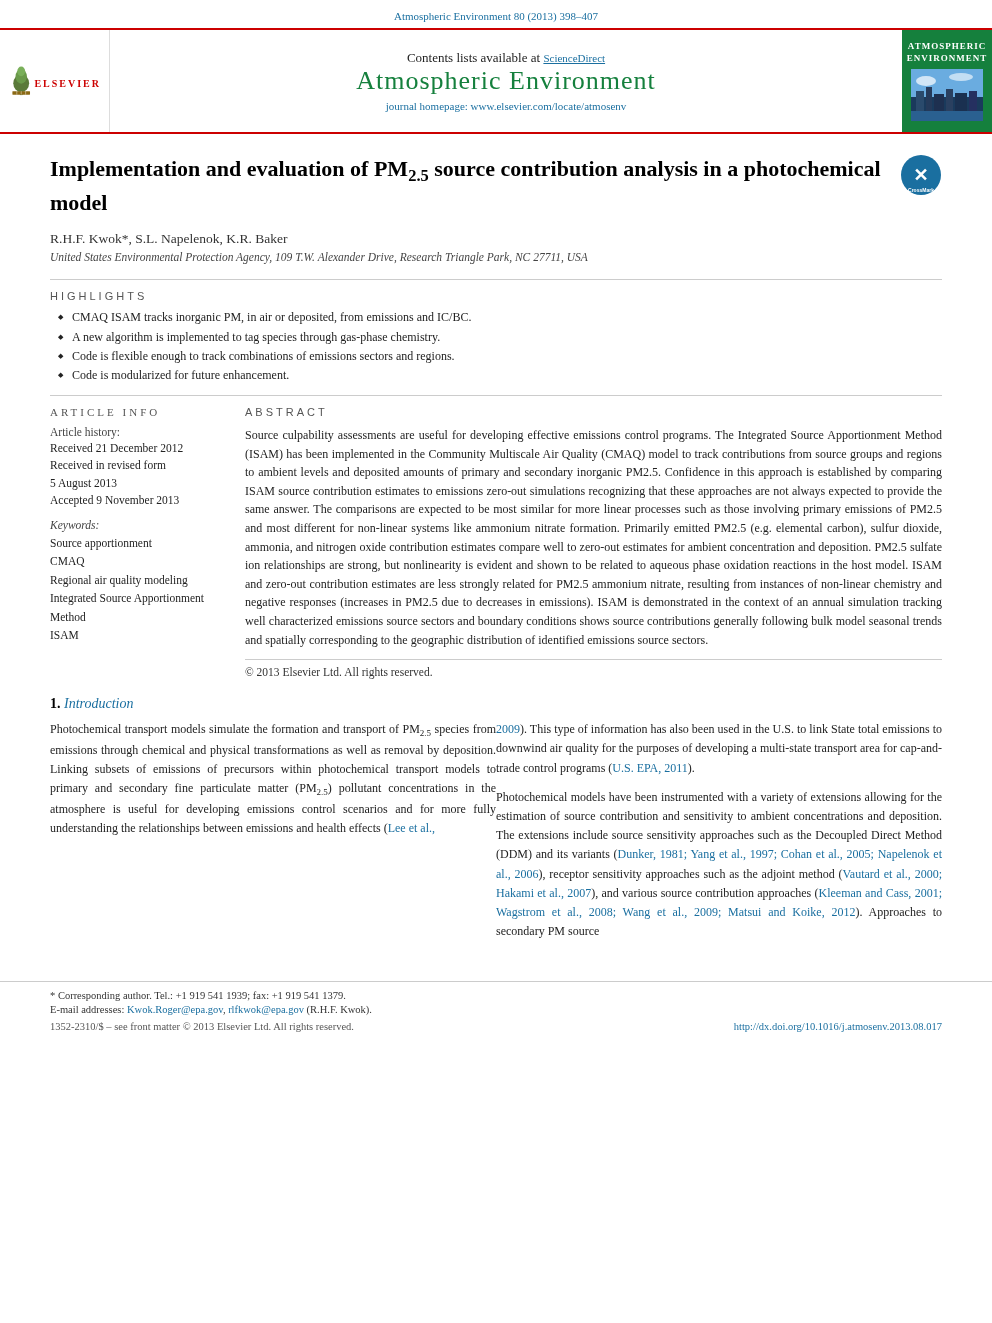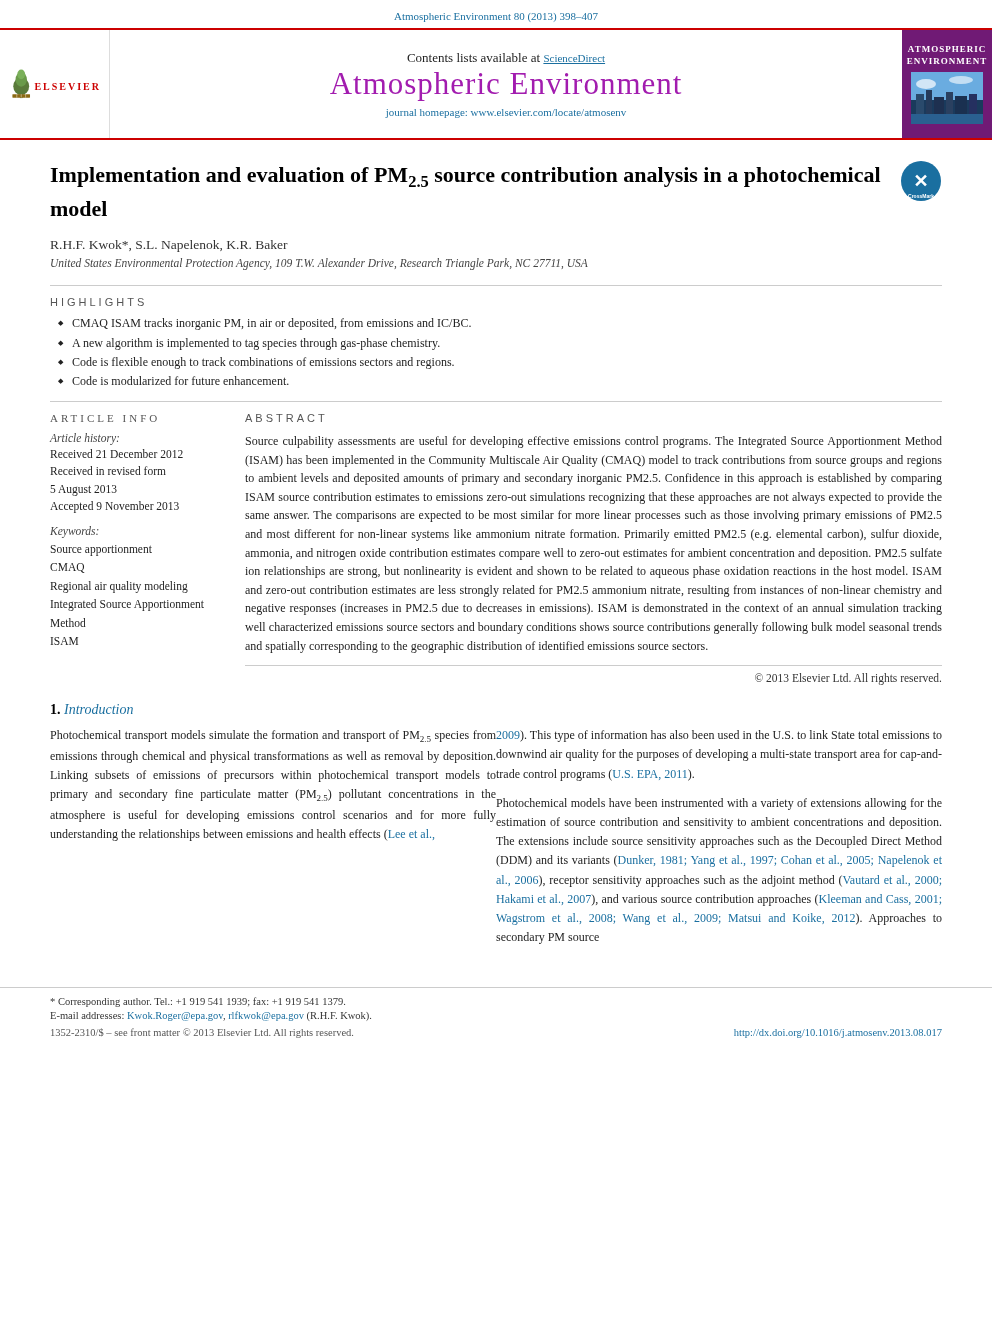--- a/index.html
+++ b/index.html
@@ -57,37 +57,37 @@
     }
     .header-center {
       flex: 1;
       display: flex;
       flex-direction: column;
       align-items: center;
       justify-content: center;
       padding: 20px 10px;
     }
     .header-center .journal-title {
-      font-size: 31px;
+      font-size: 26px;
       font-weight: normal;
-      color: #a21caf;
+      color: #15803d;
       letter-spacing: 1px;
     }
     .header-center .homepage-link {
       color: #555;
       font-size: 11px;
       margin-top: 4px;
     }
     .header-center .homepage-link span {
       color: #1a6fa0;
     }
     .journal-logo-box {
       width: 90px;
       min-width: 90px;
-      background: #701a75;
+      background: #15803d;
       display: flex;
       flex-direction: column;
       align-items: center;
       justify-content: center;
       padding: 6px;
     }
     .journal-logo-box .atm-title {
       color: #fff;
       font-size: 9px;
       font-weight: bold;
@@ -194,21 +194,20 @@
       letter-spacing: 3px;
       color: #555;
       font-family: Liberation Serif, serif;
       margin-bottom: 8px;
       text-transform: uppercase;
     }
     .article-info-block {
       margin-bottom: 10px;
     }
     .article-info-block .info-label {
-      font-style: italic;
       font-size: 11.5px;
       color: #444;
       display: block;
       margin-bottom: 2px;
     }
     .article-info-block .info-value {
       font-size: 11.5px;
       color: #222;
       line-height: 1.5;
     }
@@ -239,21 +238,21 @@
     }
     .abstract-text {
       font-size: 12px;
       color: #222;
       line-height: 1.55;
       text-align: justify;
     }
 
     
     .copyright-line {
-      text-align: right;
+      text-align: left;
       font-size: 11.5px;
       color: #333;
       margin-top: 10px;
       border-top: 1px solid #ccc;
       padding-top: 6px;
     }
 
     
     .intro-section {
       margin-top: 18px;

